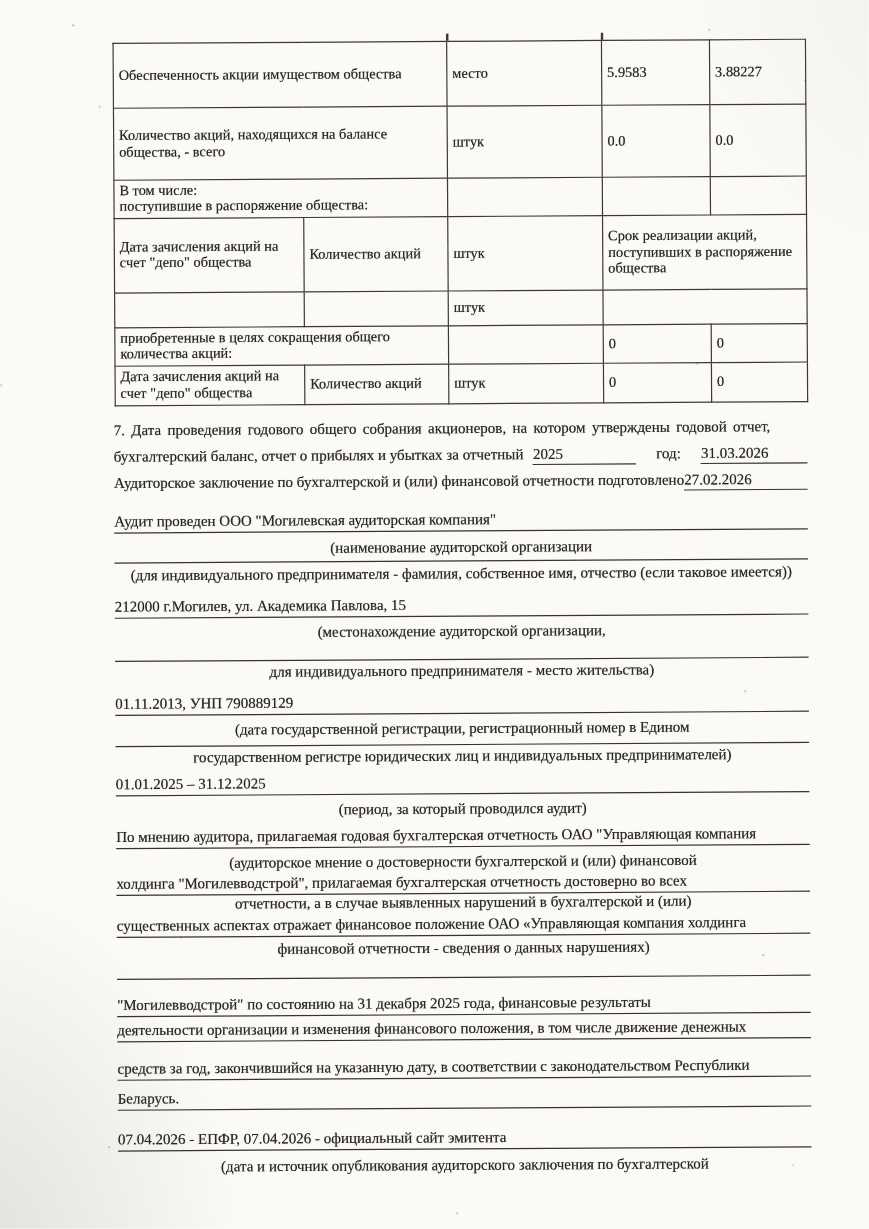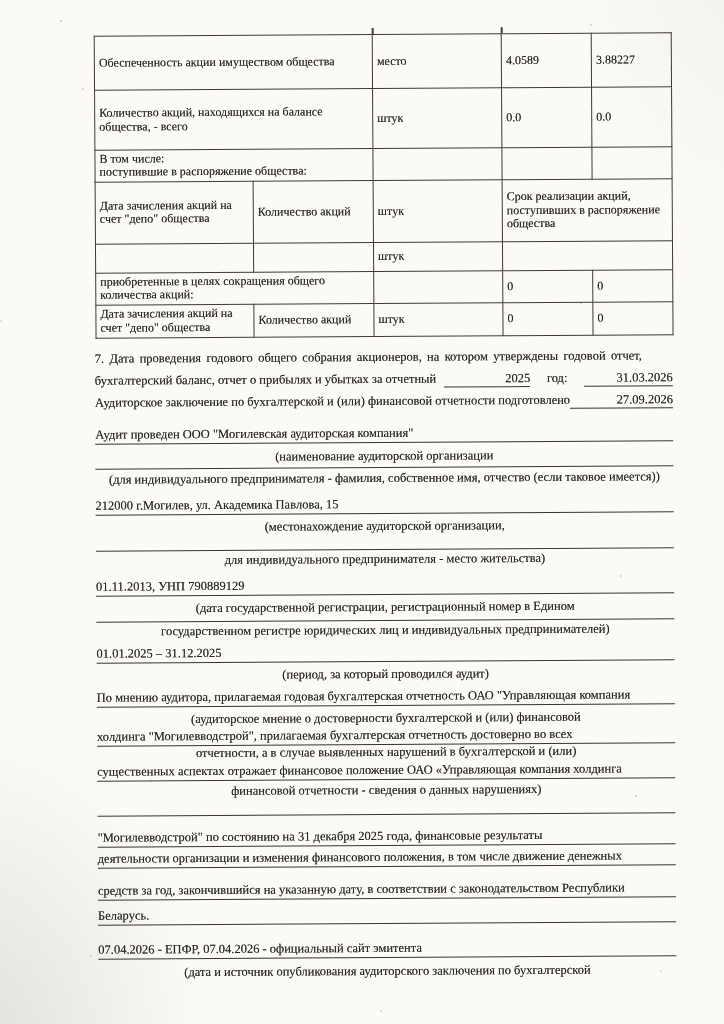--- a/index.html
+++ b/index.html
@@ -21,21 +21,21 @@
   .share-table td.top{vertical-align:top;}
   .stub{position:absolute;width:2px;height:6px;background:#3d3a36;top:28px;}
   
   .fline,.cap,.rule,.mixline{position:absolute;left:95px;width:578px;}
   .fline{height:17px;line-height:16px;font-size:12.5px;white-space:nowrap;
          border-bottom:1.8px solid #363330;}
   .cap{height:15px;line-height:14px;font-size:12.5px;text-align:center;white-space:nowrap;}
   .rule{height:0;border-top:1.8px solid #363330;}
   .mixline{display:flex;align-items:stretch;height:17px;font-size:12.5px;white-space:nowrap;}
   .mixline .lbl{line-height:16px;}
-  .mixline .field{line-height:16px;border-bottom:1.8px solid #363330;text-align:right;}
+  .mixline .field{line-height:16px;border-bottom:1.8px solid #363330;text-align:left;}
   .mixline .grow{flex:1;}
   .jline{position:absolute;left:95px;width:578px;height:16px;line-height:16px;
          font-size:12.5px;white-space:nowrap;word-spacing:2.2px;}
   
   .noise{position:absolute;width:2px;height:2px;border-radius:50%;background:rgba(70,66,60,.28);
     box-shadow: 22px 68px 0 rgba(70,66,60,.22), 530px 4px 0 rgba(70,66,60,.25),
       610px 46px 0 rgba(70,66,60,.2), -60px 300px 0 rgba(70,66,60,.2),
       520px 282px 0 rgba(70,66,60,.25), 560px 555px 0 rgba(70,66,60,.22),
       480px 610px 0 rgba(70,66,60,.2), 90px 760px 0 rgba(70,66,60,.2),
       575px 775px 0 rgba(70,66,60,.25), 30px 935px 0 rgba(70,66,60,.22),
@@ -56,21 +56,21 @@
         <col style="width:158px">
           <col style="width:120px">
           <col style="width:129px">
         <col style="width:90px">
           <col style="width:80px">
       </colgroup>
       <tbody>
           <tr style="height:54px">
         <td colspan="2">Обеспеченность акции имуществом общества</td>
         <td>место</td>
-        <td>4.0589</td>
+        <td>5.9583</td>
         <td>3.88227</td>
       </tr>
       <tr style="height:60px">
         <td colspan="2">Количество акций, находящихся на балансе общества, - всего</td>
         <td>штук</td>
         <td>0.0</td>
         <td>0.0</td>
       </tr>
       <tr style="height:27px">
         <td colspan="2" class="top">
@@ -114,21 +114,21 @@
     <div class="mixline" style="top:371px">
       <span class="lbl">бухгалтерский баланс, отчет о прибылях и убытках за отчетный</span>
       <span class="lbl" style="width:8px"></span>
       <span class="field" style="width:86px">2025</span>
       <span class="lbl" style="width:54px;text-align:center">год:</span>
       <span class="field grow">31.03.2026</span>
     </div>
 
     <div class="mixline" style="top:393px">
       <span class="lbl">Аудиторское заключение по бухгалтерской и (или) финансовой  отчетности подготовлено</span>
-      <span class="field grow">27.09.2026</span>
+      <span class="field grow">27.02.2026</span>
     </div>
 
     <div class="fline" style="top:425px">Аудит проведен ООО "Могилевская аудиторская компания"</div>
     <div class="cap" style="top:449px">(наименование аудиторской организации</div>
     <div class="rule" style="top:467px"></div>
     <div class="cap" style="top:471px">(для индивидуального предпринимателя - фамилия, собственное имя, отчество (если таковое имеется))</div>
 
     <div class="fline" style="top:496px">212000 г.Могилев, ул. Академика Павлова, 15</div>
     <div class="cap" style="top:519px">(местонахождение аудиторской организации,</div>
     <div class="rule" style="top:549px"></div>

